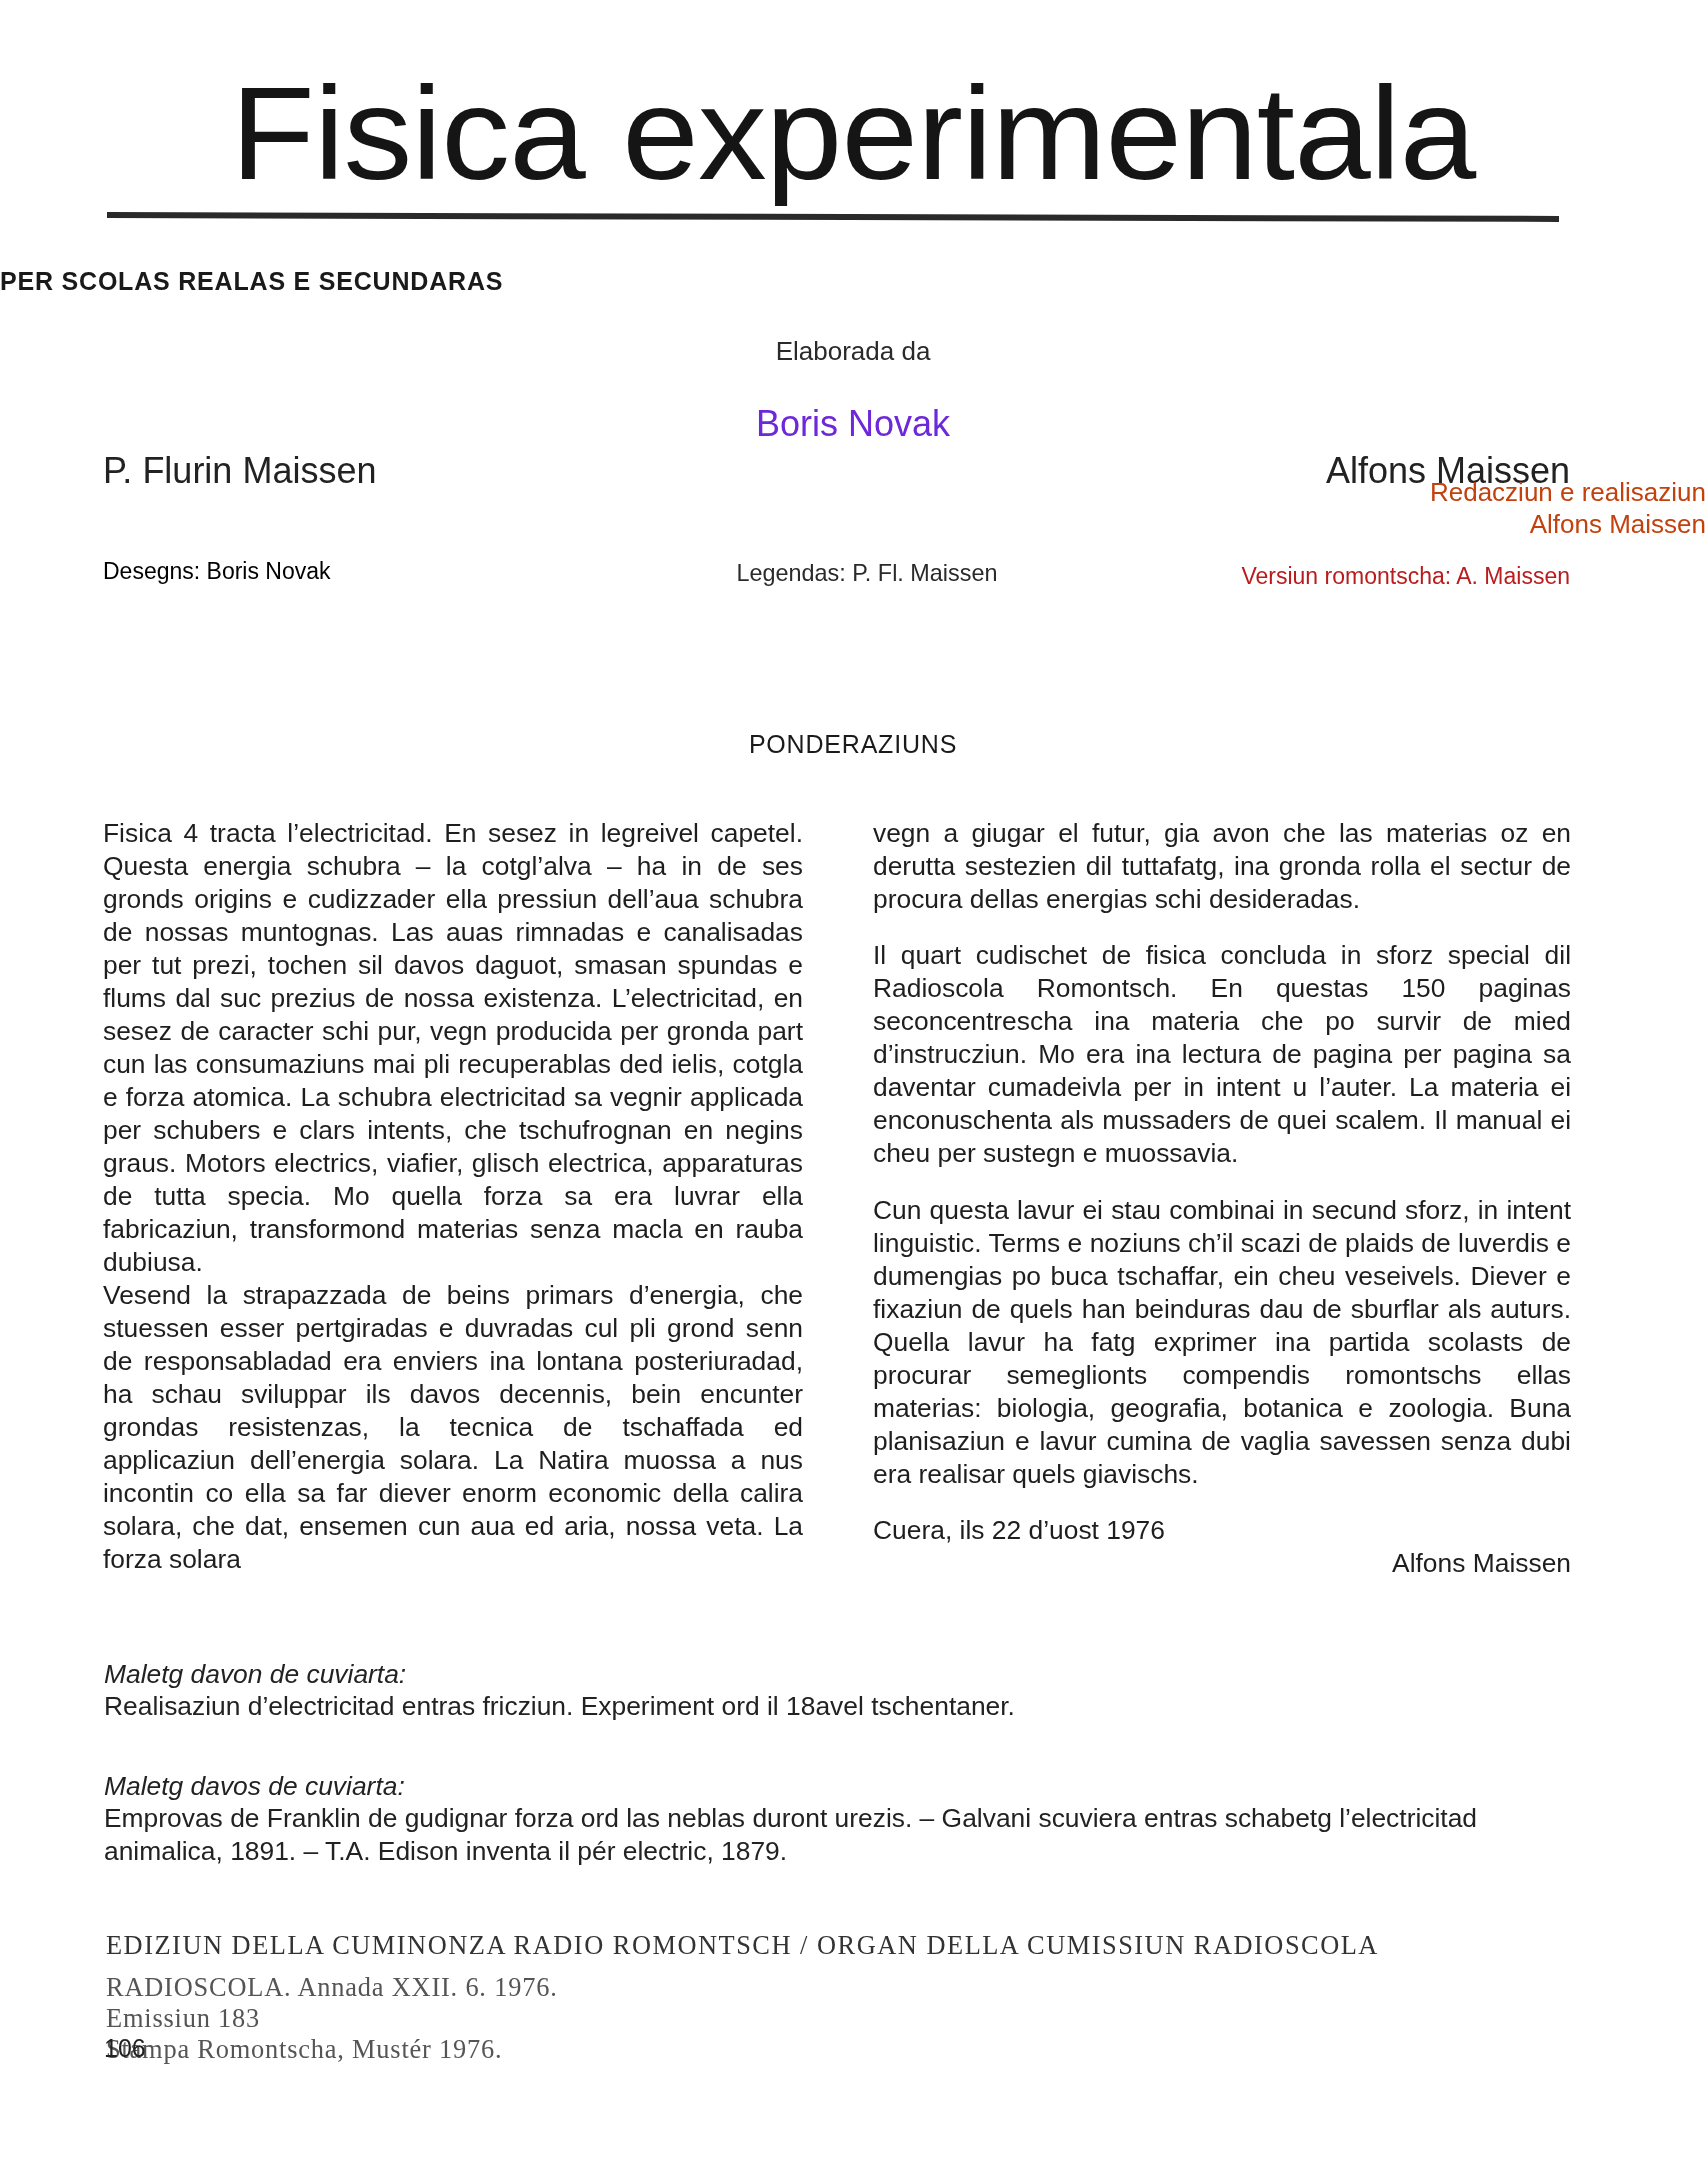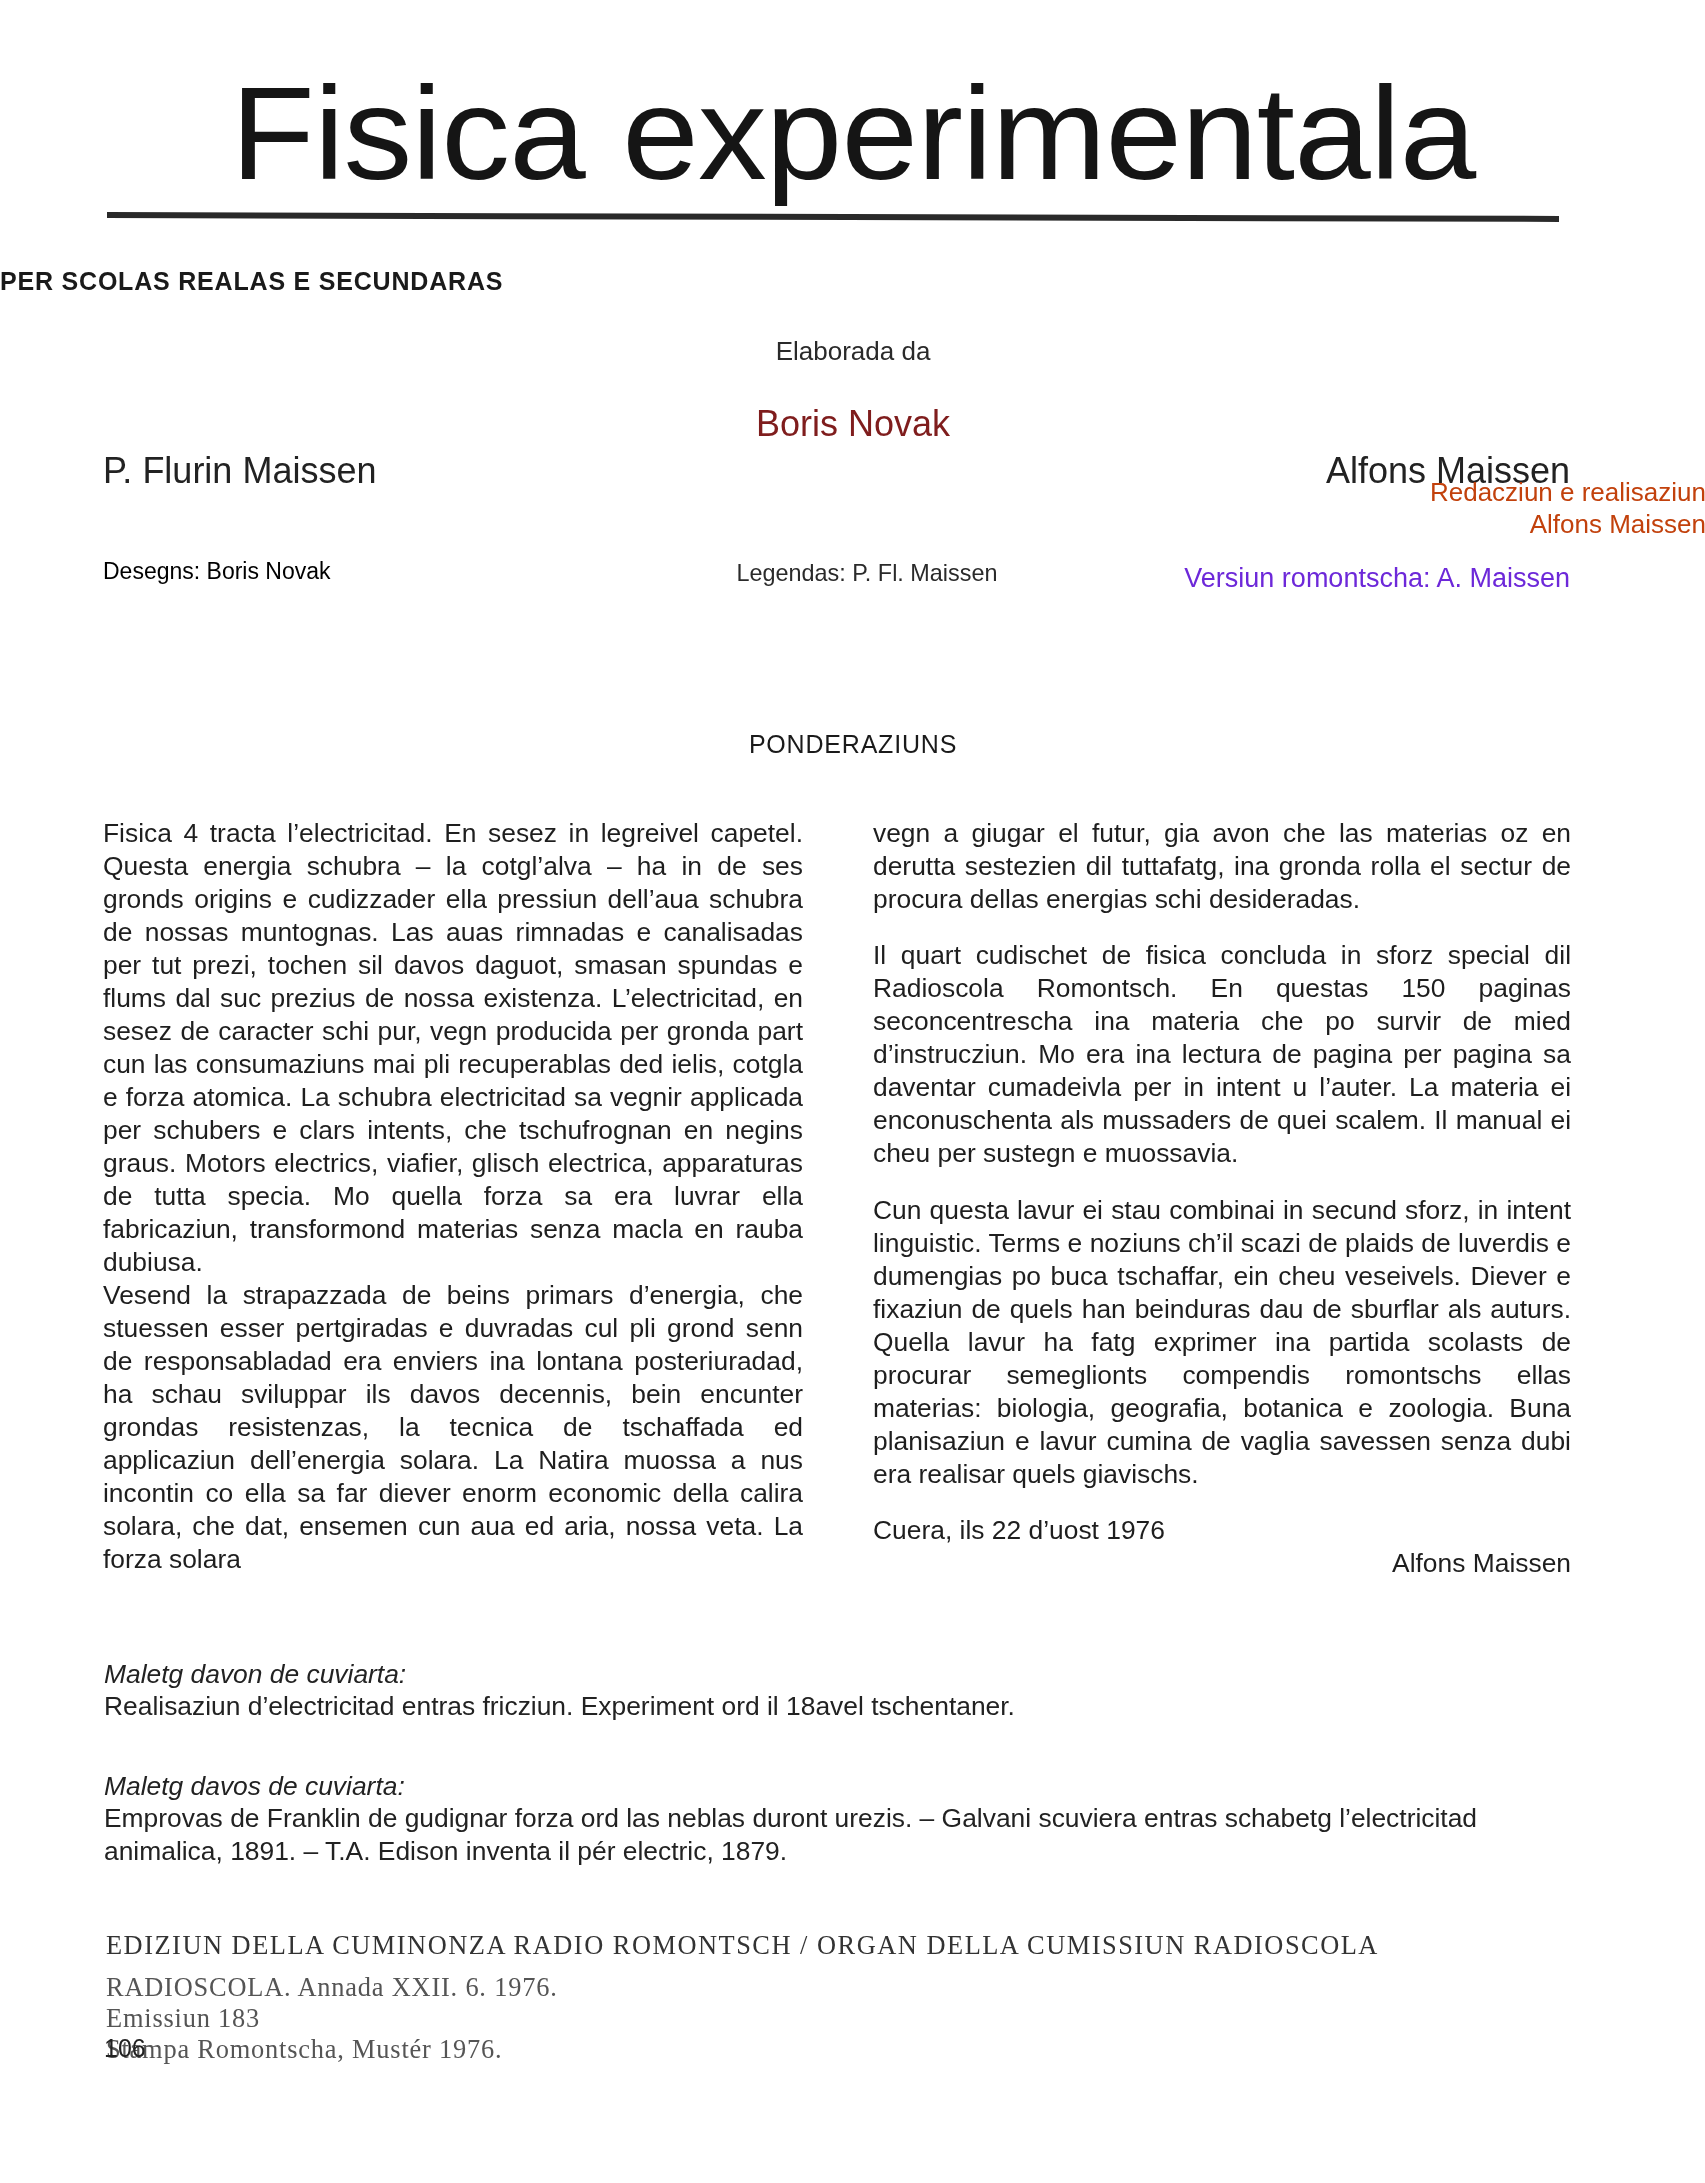--- a/index.html
+++ b/index.html
@@ -2,27 +2,27 @@
 <html style="font-size:12px"><head>
 <meta charset="utf-8">
 <style>
   html, body { margin: 0; padding: 0; background: #ffffff; }
   body { width: 1706px; height: 2183px; position: relative; overflow: hidden; color: #1a1a1a; font-family: "Liberation Sans", sans-serif; }
   .abs { position: absolute; }
   #title { left: 0; width: 1706px; top: 66px; text-align: center; font-size: 131px; line-height: 136px; letter-spacing: -0.8px; color: #151515; transform: scaleX(1.05); transform-origin: 50% 50%; }
   #rule { left: 107px; top: 214px; width: 1452px; height: 6px; background: #2a2a2a; transform: rotate(0.15deg); }
   #subtitle { left: 0; width: 1368px; top: 267px; text-align: left; font-weight: bold; font-size: 25px; letter-spacing: 0.8px; }
   #elaborada { left: 0; width: 1706px; top: 336px; text-align: center; font-size: 26px; color: #2a2a2a; }
-  #boris { left: 0; width: 1706px; top: 403px; text-align: center; font-size: 36px; color: #7f1d1d; }
+  #boris { left: 0; width: 1706px; top: 403px; text-align: center; font-size: 36px; color: #6d28d9; }
   #flurin { left: 103px; top: 450px; font-size: 36px; color: #222; }
   #alfons-r { right: 136px; top: 450px; font-size: 36px; color: #222; text-align: right; }
   #redac { left: 0; width: 1706px; top: 476px; text-align: right; font-size: 26px; line-height: 32px; color: #c2410c; }
   #desegns { left: 103px; top: 558px; font-size: 23px; color: #000000; }
   #legendas { left: 0; width: 1706px; top: 560px; text-align: center; font-size: 23.4px; color: #2a2a2a; padding-left: 14px; }
-  #versiun { right: 136px; top: 563px; font-size: 27px; color: #6d28d9; }
+  #versiun { right: 136px; top: 563px; font-size: 23px; color: #b91c1c; }
   #ponder { left: 0; width: 1706px; top: 730px; text-align: center; font-weight: normal; font-size: 25px; letter-spacing: 0.8px; }
   .col { font-size: 26.4px; line-height: 33px; text-align: justify; color: #1e1e1e; }
   .col p { margin: 0; }
   #col-left { left: 103px; top: 817px; width: 700px; }
   #col-right { left: 873px; top: 817px; width: 698px; }
   #col-right p.gap { margin-top: 23.4px; }
   #place-date { margin-top: 23.4px; text-align: left; }
   #signature { text-align: right; }
   .cap-label { font-style: italic; font-size: 26.4px; color: #222; }
   .cap-text { font-size: 26.4px; color: #222; line-height: 33px; }

